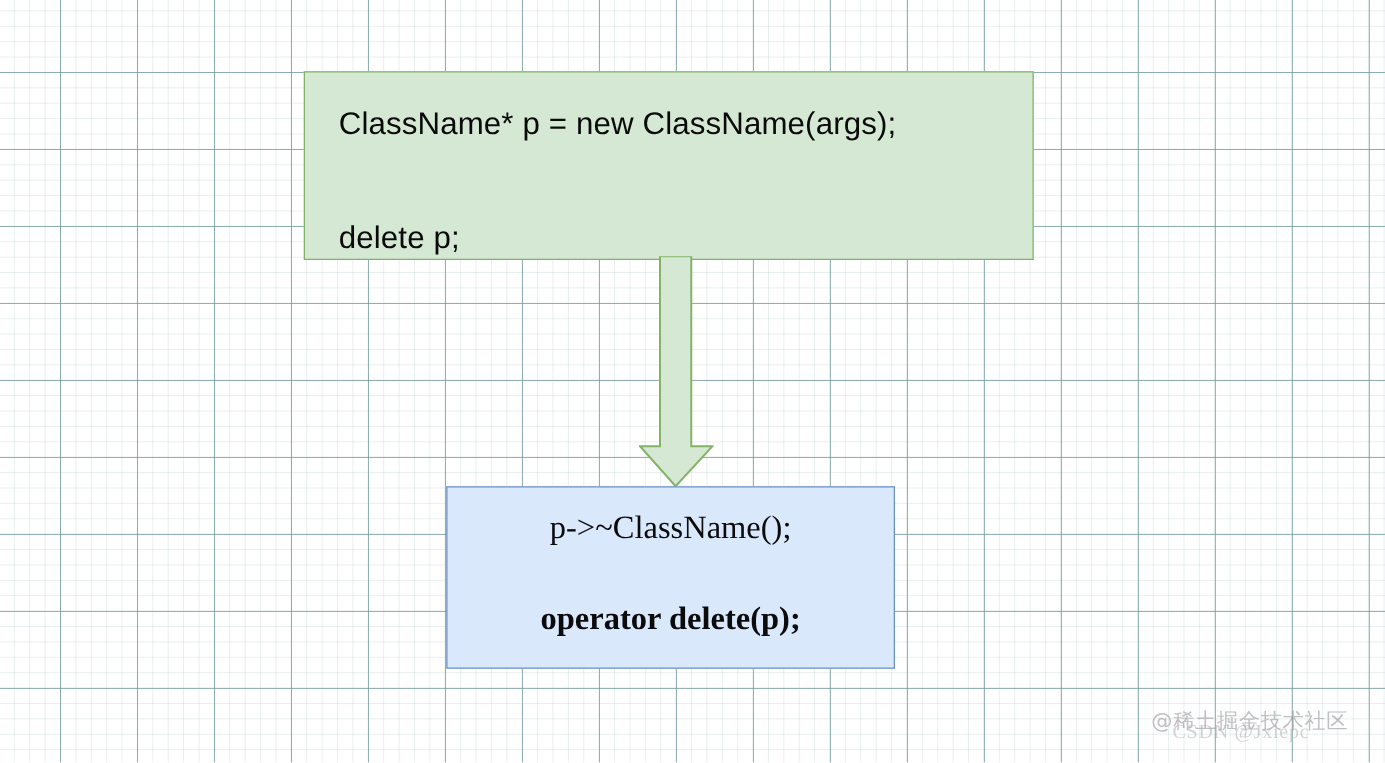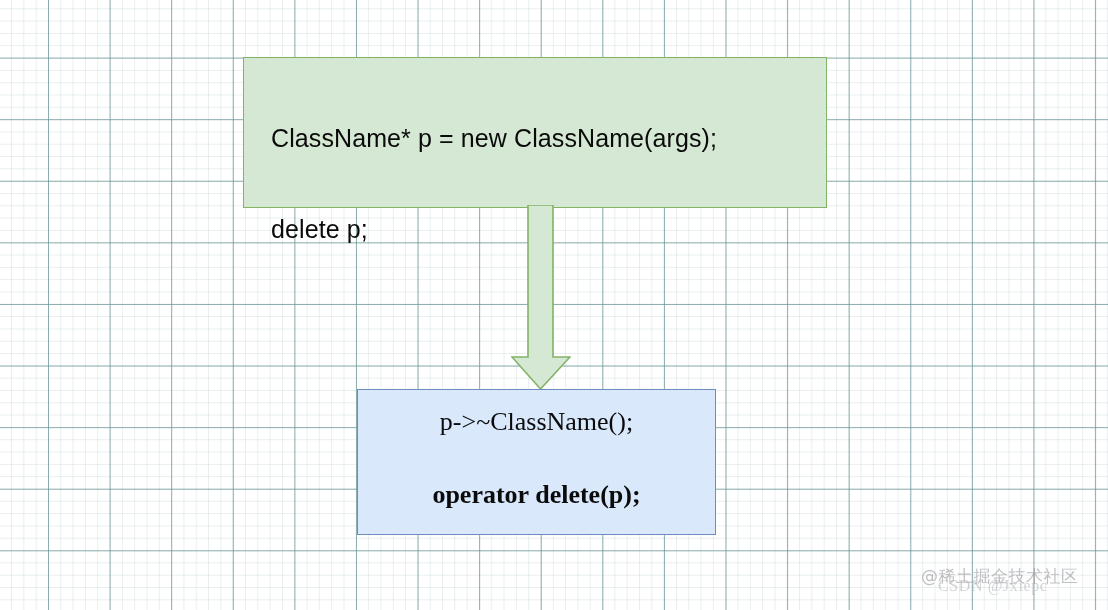--- a/index.html
+++ b/index.html
@@ -47,21 +47,20 @@
     box-sizing: border-box;
   }
   .green-line {
     position: absolute;
     left: 27px;
     font-family: "Liberation Sans", sans-serif;
     font-size: 25px;
     color: #0a0a0a;
     letter-spacing: 0.1px;
     white-space: nowrap;
-    margin-top: 39px;
   }
   .green-line-1 { top: 27px; }
   .green-line-2 { top: 118px; }
 
   
   .flow-arrow {
     position: absolute;
     left: 511px;
     top: 205px;
     width: 60px;

